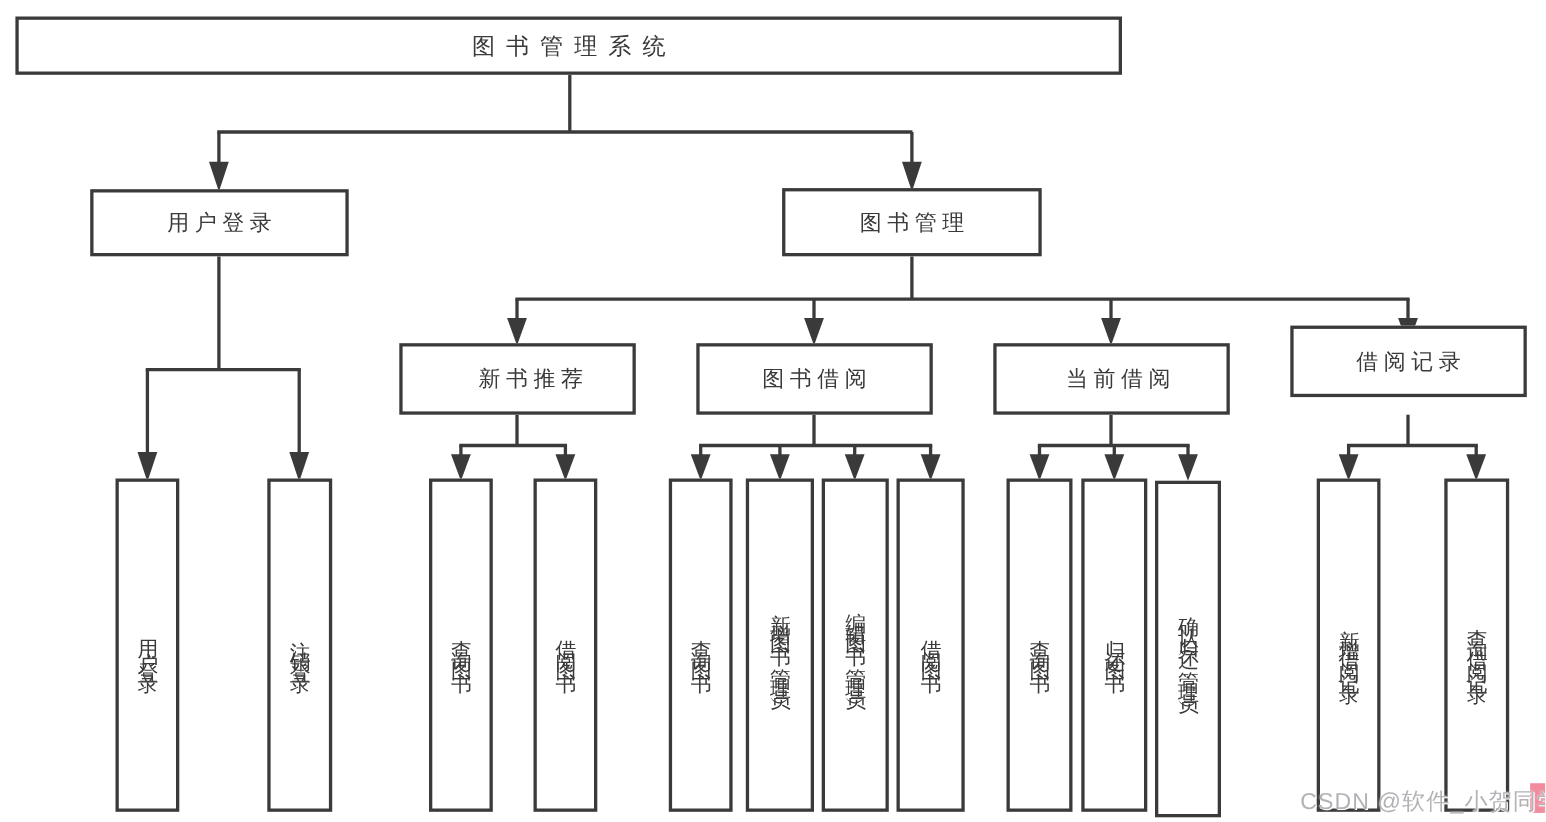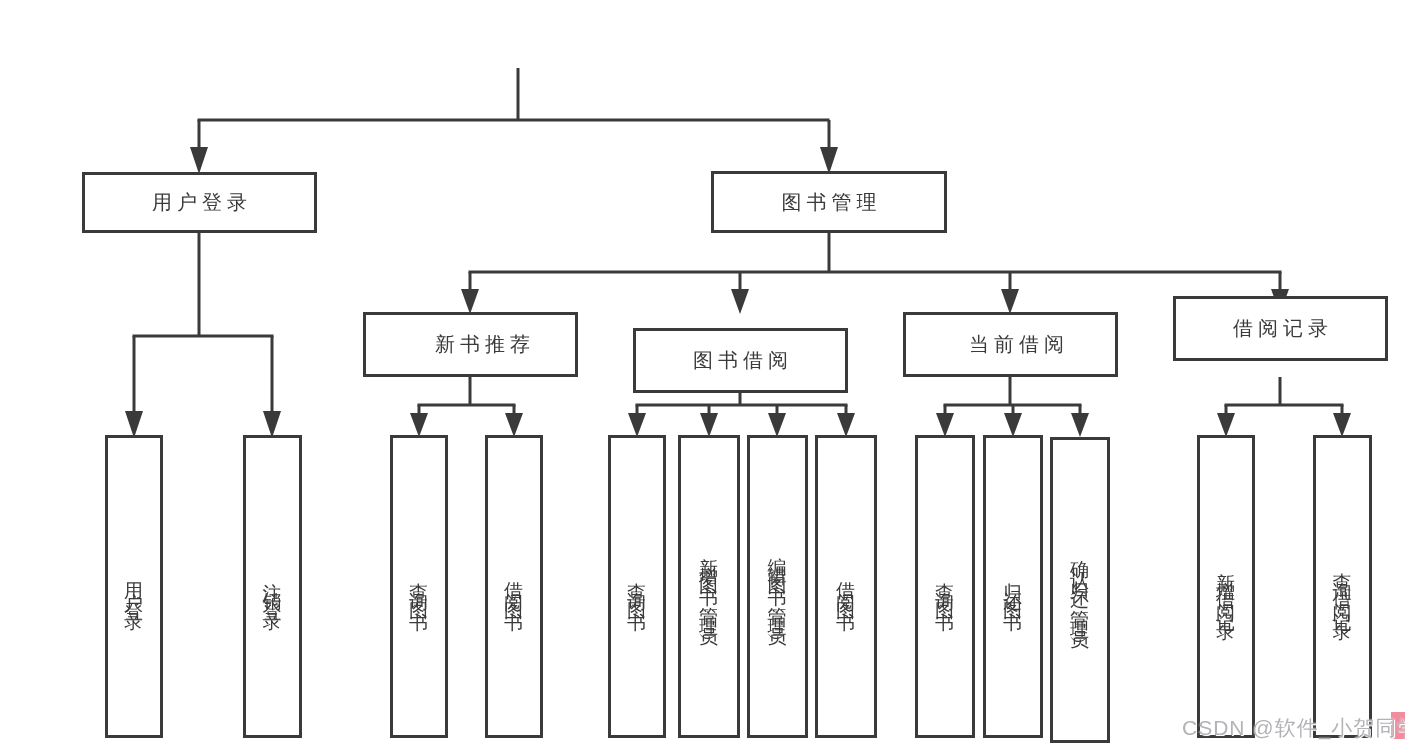--- a/index.html
+++ b/index.html
@@ -139,32 +139,35 @@
       <polygon points="768,413 786,413 777,437"></polygon>
       <polygon points="837,413 855,413 846,437"></polygon>
       <polygon points="936,413 954,413 945,437"></polygon>
       <polygon points="1004,413 1022,413 1013,437"></polygon>
       <polygon points="1071,413 1089,413 1080,437"></polygon>
       <polygon points="1217,413 1235,413 1226,437"></polygon>
       <polygon points="1333,413 1351,413 1342,437"></polygon>
     </g>
   </svg>
 
+  <div class="node node-root node-h" style="left:14px; top:15px; width:1006px; height:53px;">
+    <span class="label">图书管理系统</span>
+  </div>
 
   <div class="node node-h" style="left:82px; top:172px; width:235px; height:61px;">
     <span class="label">用户登录</span>
   </div>
   <div class="node node-h" style="left:711px; top:171px; width:236px; height:62px;text-align:right;">
     <span class="label">图书管理</span>
   </div>
 
   <div class="node node-h" style="left:363px; top:312px; width:215px; height:65px;padding-left:24px;">
     <span class="label">新书推荐</span>
   </div>
-  <div class="node node-h" style="left:633px; top:312px; width:215px; height:65px;margin-top:16px;">
+  <div class="node node-h" style="left:633px; top:312px; width:215px; height:65px;">
     <span class="label">图书借阅</span>
   </div>
   <div class="node node-h" style="left:903px; top:312px; width:215px; height:65px;padding-left:12px;">
     <span class="label">当前借阅</span>
   </div>
   <div class="node node-h" style="left:1173px; top:296px; width:215px; height:65px;">
     <span class="label">借阅记录</span>
   </div>
 
   <div class="node node-v" style="left:105px; top:435px; width:58px; height:303px;">

